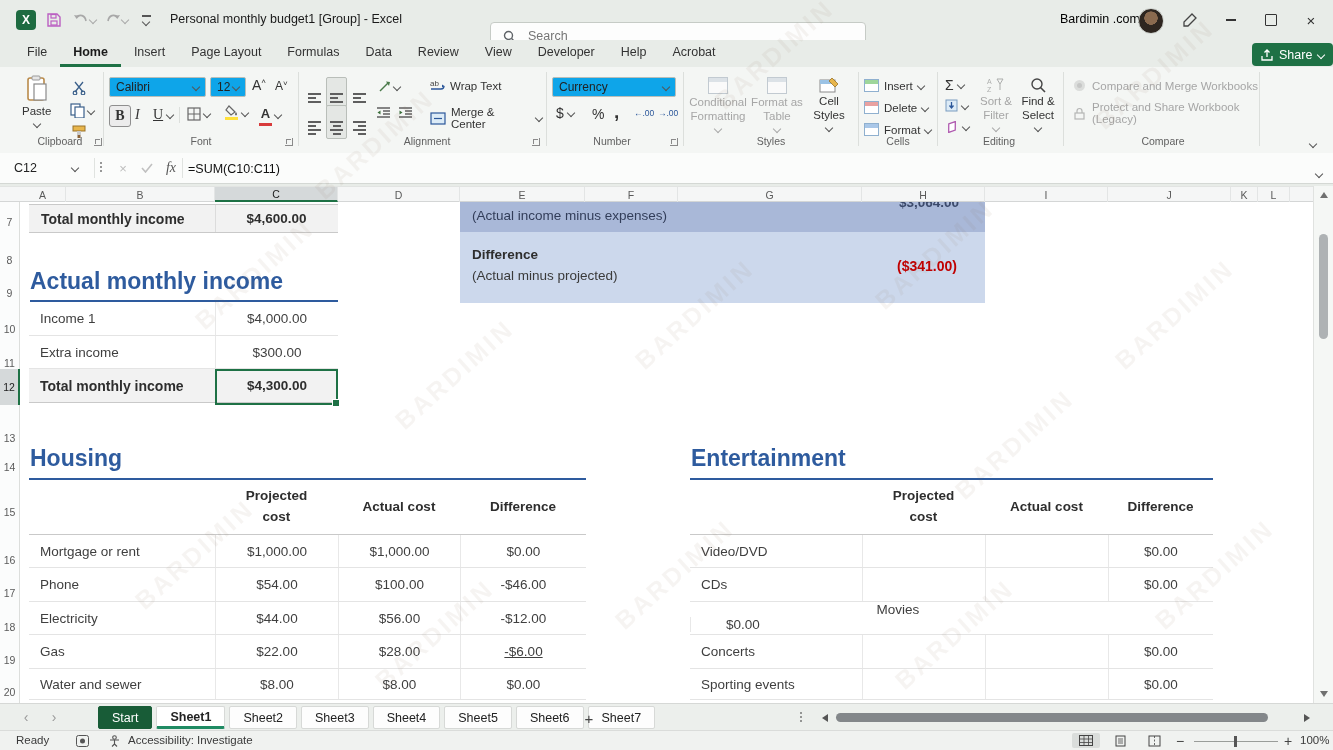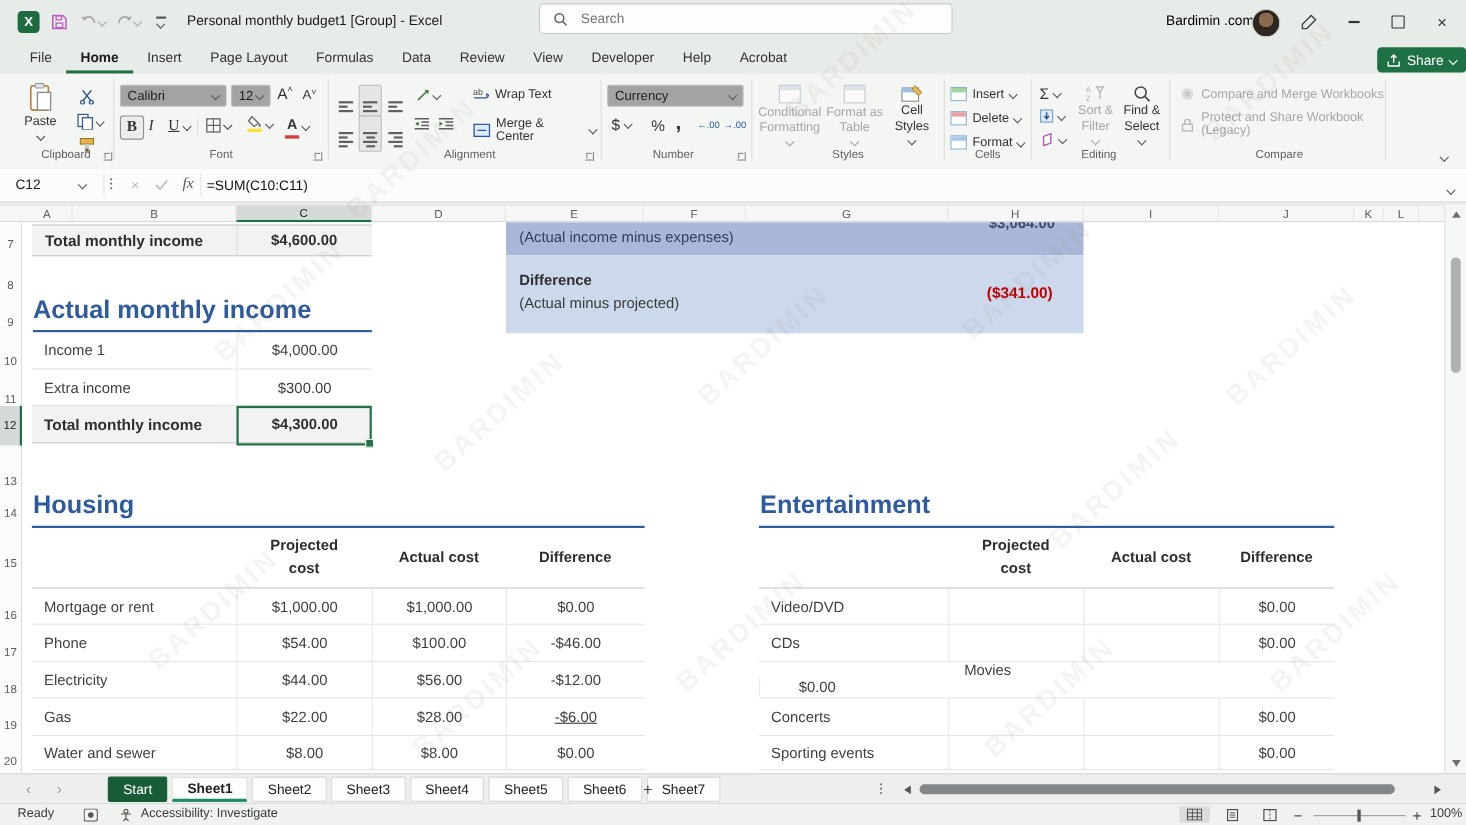--- a/index.html
+++ b/index.html
@@ -4,21 +4,21 @@
 <style>
   html,body{margin:0;padding:0;background:#fff;}
   body{width:1333px;height:750px;overflow:hidden;font-family:"Liberation Sans",sans-serif;color:#3b3b3b;}
   .app{position:relative;width:1333px;height:750px;background:#e8ece8;}
   .abs{position:absolute;}
   
   .titlebar{position:absolute;left:0;top:0;width:1333px;height:40px;background:#e8ece8;}
   .xl-logo{position:absolute;left:16px;top:10px;width:20px;height:20px;background:#1e6b41;border-radius:4px;color:#fff;font-weight:bold;font-size:12px;display:flex;align-items:center;justify-content:center;}
   .qat-btn{position:absolute;top:8px;width:24px;height:24px;display:flex;align-items:center;justify-content:center;}
   .title-text{position:absolute;left:170px;top:12px;font-size:12.5px;color:#1a1a1a;white-space:nowrap;}
-  .searchbox{position:absolute;left:490px;top:3px;width:362px;height:26px;background:#fdfdfd;border:1px solid #c6cbc6;border-radius:4px;display:flex;align-items:center;padding-left:12px;gap:10px;}
+  .searchbox{position:absolute;left:490px;top:22px;width:362px;height:26px;background:#fdfdfd;border:1px solid #c6cbc6;border-radius:4px;display:flex;align-items:center;padding-left:12px;gap:10px;}
   .searchbox input{border:none;outline:none;background:transparent;font-size:12.5px;color:#444;font-family:"Liberation Sans",sans-serif;width:280px;}
   .account-name{position:absolute;left:1060px;top:12px;font-size:12.5px;color:#000000;}
   .avatar{position:absolute;left:1138px;top:8px;width:24px;height:24px;border-radius:50%;background:radial-gradient(circle at 50% 38%,#8a6a4f 0 34%,#2e2620 36% 100%);border:1px solid #cfd3cf;}
   .win-ctl{position:absolute;top:8px;width:30px;height:24px;display:flex;align-items:center;justify-content:center;font-size:15px;color:#333;}
   .minbar{width:10px;height:1.6px;background:#333;}
   .maxbox{width:10px;height:10px;border:1.4px solid #333;border-radius:1px;}
   
   .tabrow{position:absolute;left:0;top:40px;width:1333px;height:27px;background:#e8ece8;}
   .rtabs{position:absolute;left:14px;top:0;height:27px;display:flex;align-items:stretch;}
   .rtab{padding:0 13px;display:flex;align-items:center;font-size:12.5px;color:#333;border-bottom:3px solid transparent;box-sizing:border-box;}
@@ -33,21 +33,21 @@
   .chv{display:inline-block;width:5px;height:5px;border-right:1.4px solid #555;border-bottom:1.4px solid #555;transform:rotate(45deg);}
   .chv.gray{border-color:#a9a9a9;}
   .icon-btn{display:flex;align-items:center;justify-content:center;}
   .bars{display:inline-flex;flex-direction:column;gap:2px;width:13px;align-items:flex-start;}
   .bars i{height:2px;background:#5f5f5f;display:block;width:13px;}
   .bars i.short{width:8px;}
   .bars.center{align-items:center;}
   .bars.right{align-items:flex-end;}
   .alselect{background:#e4e7e4;border:1px solid #b9beb9;border-radius:2px;padding:3px;}
   .alplain{border:1px solid transparent;padding:3px;}
-  .ffbox{background:#a3a3a3;border:1px solid #b9beb9;border-radius:2px;display:flex;align-items:center;justify-content:space-between;padding:0 6px;font-size:12px;color:#222;height:20px;box-sizing:border-box;}
+  .ffbox{background:#0ea5e9;border:1px solid #b9beb9;border-radius:2px;display:flex;align-items:center;justify-content:space-between;padding:0 6px;font-size:12px;color:#222;height:20px;box-sizing:border-box;}
   .fmt-letter{font-family:"Liberation Serif",serif;font-size:14px;color:#333;}
   .colorbar{display:block;width:13px;height:3px;margin-top:1px;}
   .bigbtn{display:flex;flex-direction:column;align-items:center;font-size:11.5px;color:#333;gap:2px;text-align:center;line-height:1.2;}
   .gray-t{color:#a6a6a6 !important;}
   .minigrid{width:18px;height:15px;border:1px solid #9aa7b5;background:
      linear-gradient(#c9d3de 0 0) 0 0/18px 4px no-repeat,#fff;}
   .cellico{width:13px;height:11px;border:1px solid #8fb0cf;position:relative;background:#fff;}
   .cellico::after{content:"";position:absolute;left:0;top:0;width:100%;height:4px;}
   .cellico.ins::after{background:#9ed69b;}
   .cellico.del::after{background:#e8a1a1;}

